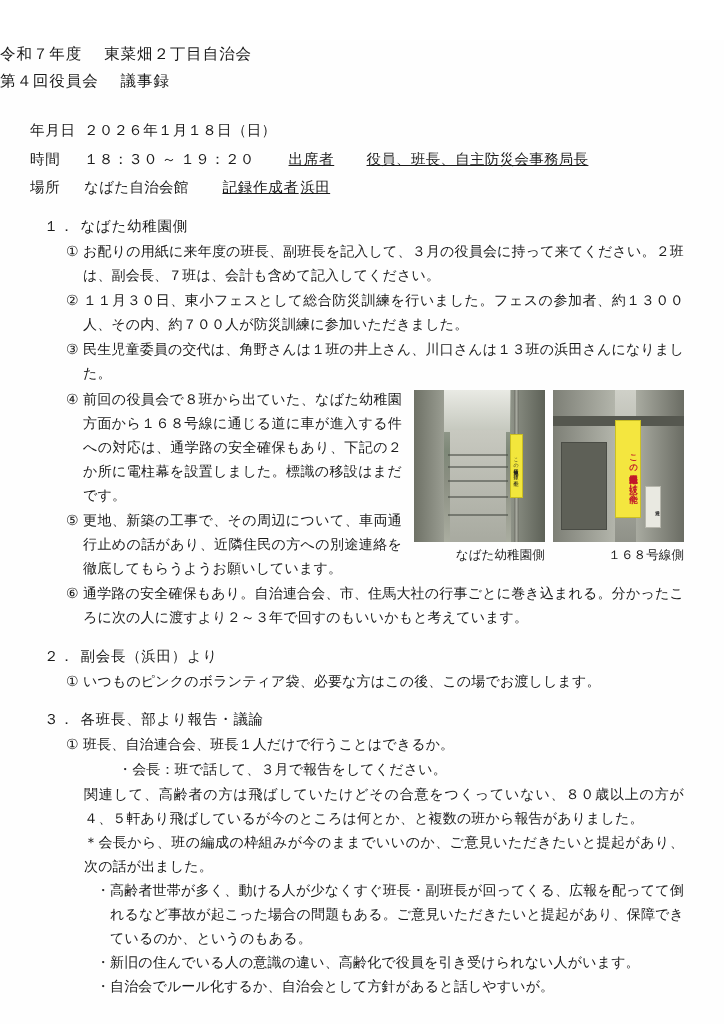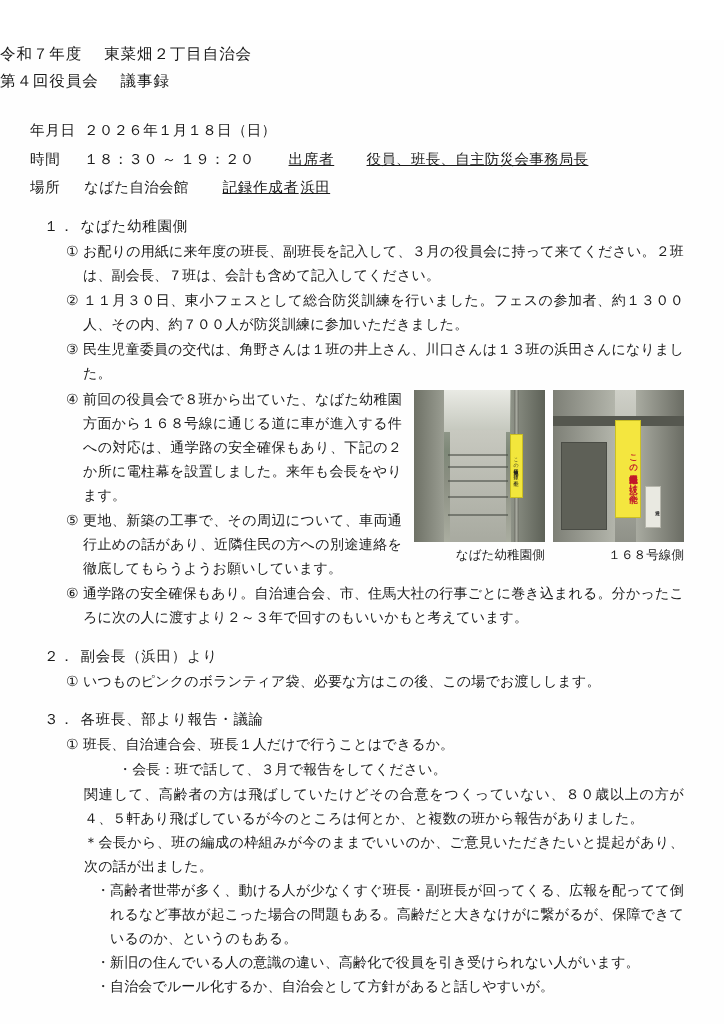--- a/index.html
+++ b/index.html
@@ -339,21 +339,21 @@
           </div>
         </div>
         <div class="photo-caps">
           <div class="photo-cap">なばた幼稚園側</div>
           <div class="photo-cap">１６８号線側</div>
         </div>
       </div>
 
       <div class="item">
         <span class="marker">④</span>
-        <span class="txt">前回の役員会で８班から出ていた、なばた幼稚園方面から１６８号線に通じる道に車が進入する件への対応は、通学路の安全確保もあり、下記の２か所に電柱幕を設置しました。来年も会長をやります。</span>
+        <span class="txt">前回の役員会で８班から出ていた、なばた幼稚園方面から１６８号線に通じる道に車が進入する件への対応は、通学路の安全確保もあり、下記の２か所に電柱幕を設置しました。標識の移設はまだです。</span>
       </div>
       <div class="item">
         <span class="marker">⑤</span>
         <span class="txt">更地、新築の工事で、その周辺について、車両通行止めの話があり、近隣住民の方への別途連絡を徹底してもらうようお願いしています。</span>
       </div>
       <div class="item">
         <span class="marker">⑥</span>
         <span class="txt">通学路の安全確保もあり。自治連合会、市、住馬大社の行事ごとに巻き込まれる。分かったころに次の人に渡すより２～３年で回すのもいいかもと考えています。</span>
       </div>
     </div>
@@ -378,21 +378,21 @@
     <div class="items">
       <div class="item">
         <span class="marker">①</span>
         <span class="txt">班長、自治連合会、班長１人だけで行うことはできるか。</span>
       </div>
       <div class="sub-item">・会長：班で話して、３月で報告をしてください。</div>
       <div class="plain-para">関連して、高齢者の方は飛ばしていたけどその合意をつくっていない、８０歳以上の方が４、５軒あり飛ばしているが今のところは何とか、と複数の班から報告がありました。</div>
       <div class="note-item">＊会長から、班の編成の枠組みが今のままでいいのか、ご意見いただきたいと提起があり、次の話が出ました。</div>
       <div class="bullet-item">
         <span class="dot">・</span>
-        <span class="txt">高齢者世帯が多く、動ける人が少なくすぐ班長・副班長が回ってくる、広報を配ってて倒れるなど事故が起こった場合の問題もある。高齢だと大きなけがに繋がるが、保障できているのか、というのもある。</span>
+        <span class="txt">高齢者世帯が多く、動ける人が少なくすぐ班長・副班長が回ってくる、広報を配ってて倒れるなど事故が起こった場合の問題もある。ご意見いただきたいと提起があり、保障できているのか、というのもある。</span>
       </div>
       <div class="bullet-item">
         <span class="dot">・</span>
         <span class="txt">新旧の住んでいる人の意識の違い、高齢化で役員を引き受けられない人がいます。</span>
       </div>
       <div class="bullet-item">
         <span class="dot">・</span>
         <span class="txt">自治会でルール化するか、自治会として方針があると話しやすいが。</span>
       </div>
     </div>

